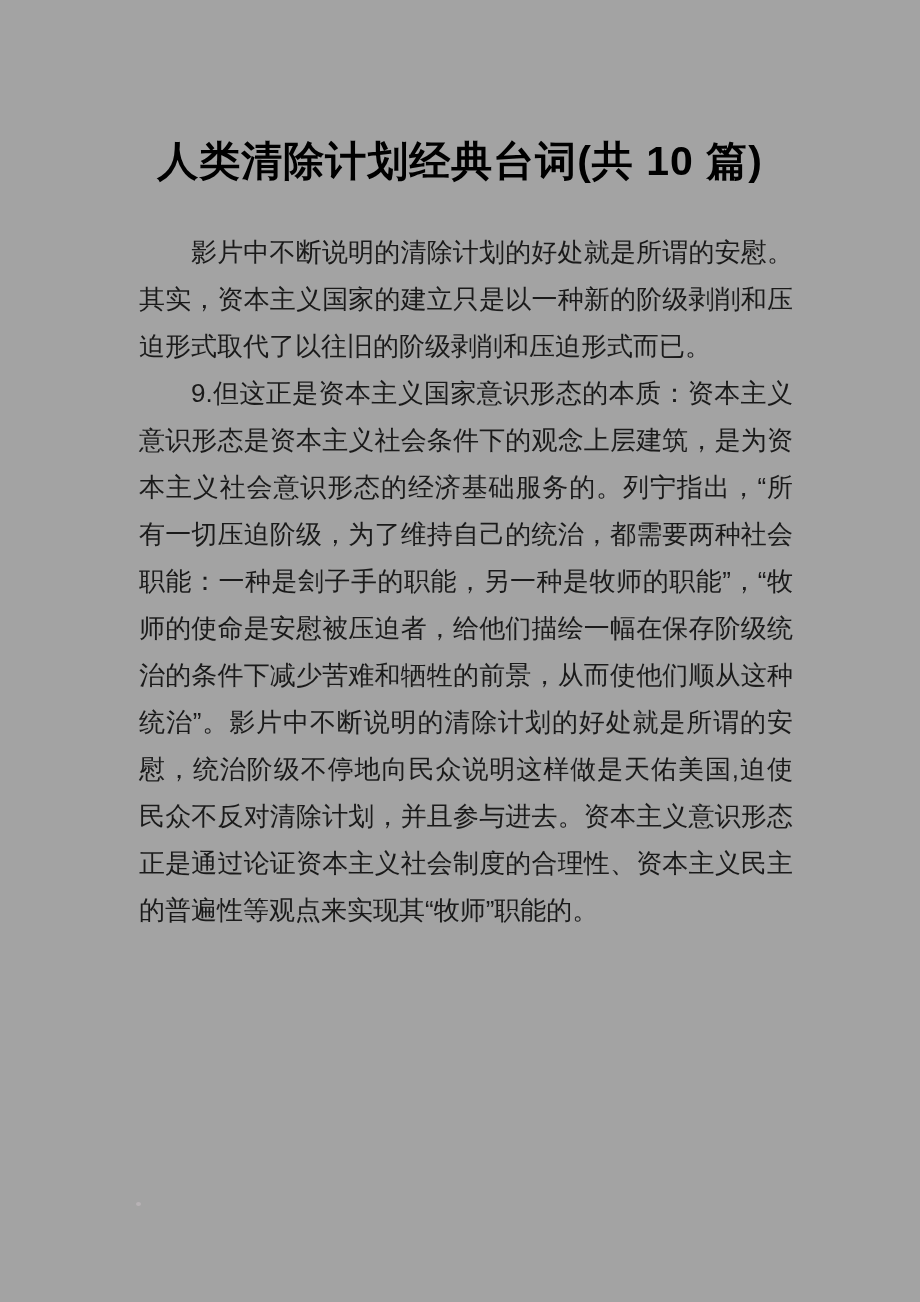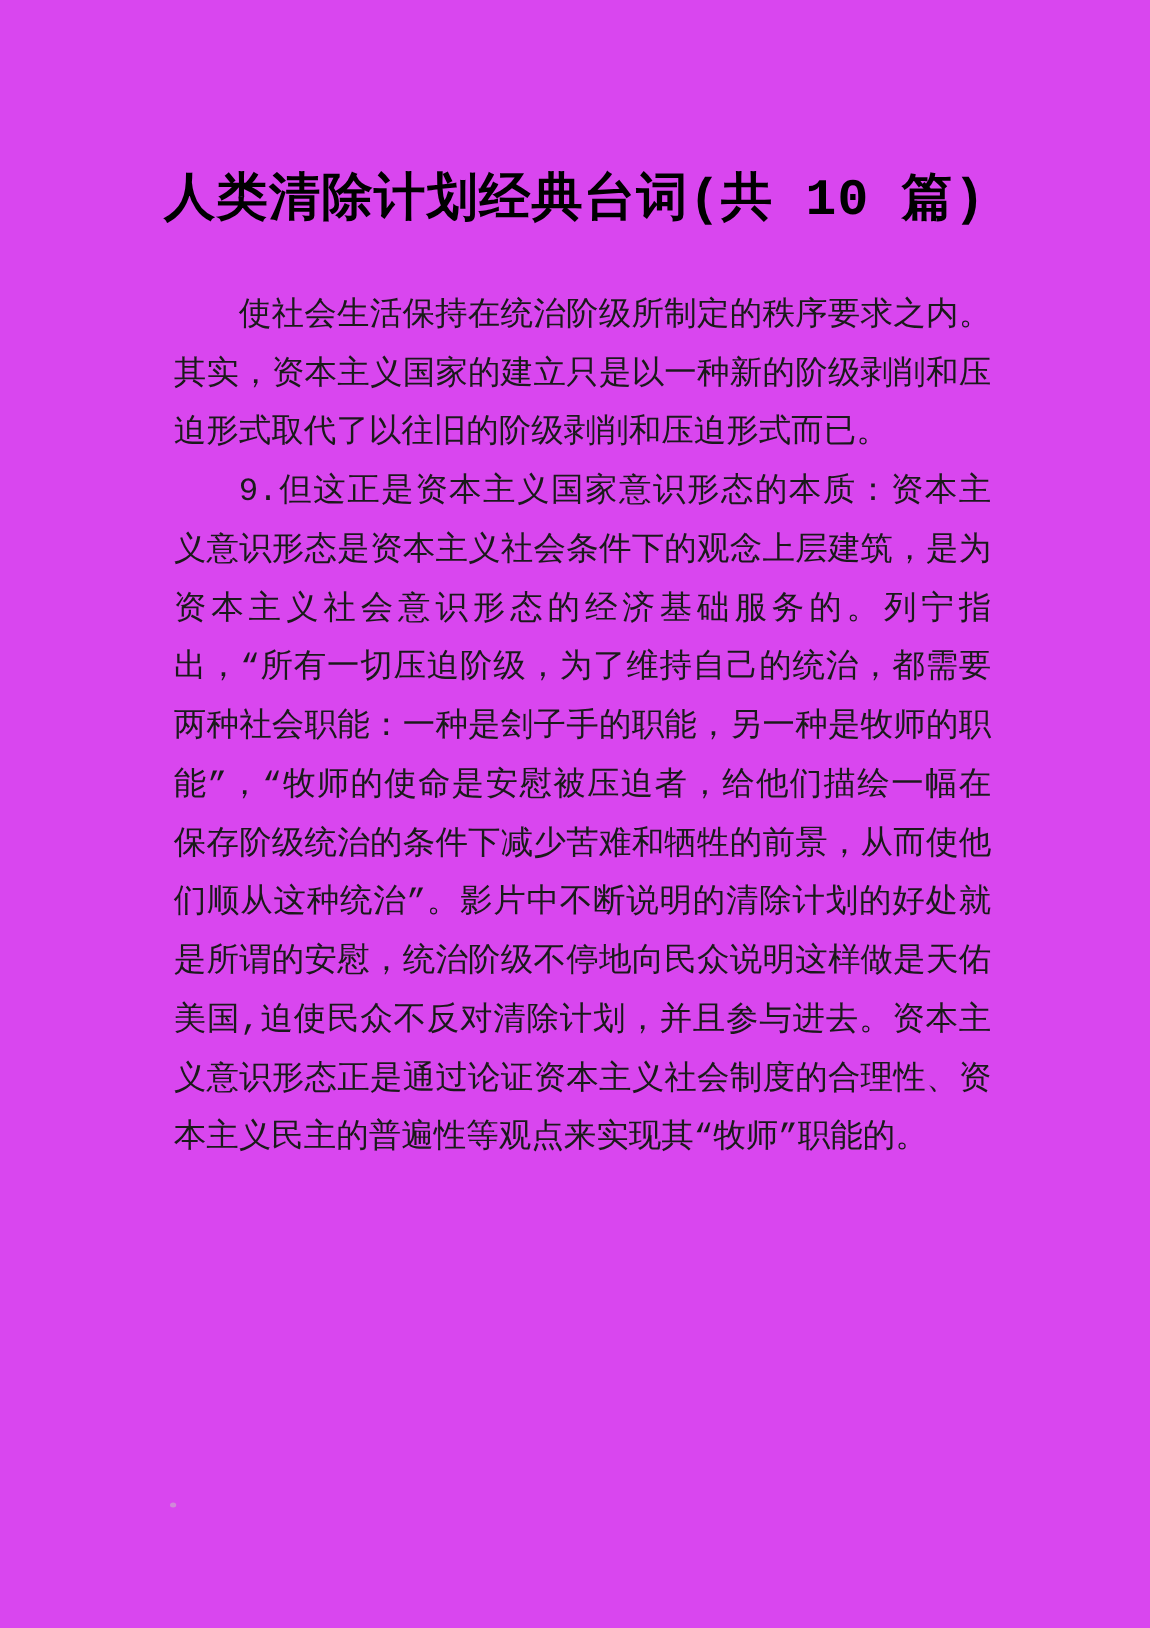--- a/index.html
+++ b/index.html
@@ -4,23 +4,23 @@
 <style>
   html, body {
     margin: 0;
     padding: 0;
     background: #ffffff;
   }
   .page {
     position: relative;
     width: 920px;
     height: 1302px;
-    background: #d946ef;
+    background: #a3a3a3;
     overflow: hidden;
-    font-family: Liberation Mono, monospace;
+    font-family: Liberation Sans, sans-serif;
     color: #000000;
   }
   .doc-title {
     position: absolute;
     top: 106px;
     left: 0;
     width: 920px;
     text-align: center;
     font-size: 41px;
     line-height: 56px;
@@ -58,19 +58,19 @@
   }
 </style>
 </head>
 <body>
 
 <div class="page">
 
   <h1 class="doc-title">人类清除计划经典台词(共 10 篇)</h1>
 
   <div class="doc-body">
-    <p>使社会生活保持在统治阶级所制定的秩序要求之内。其实，资本主义国家的建立只是以一种新的阶级剥削和压迫形式取代了以往旧的阶级剥削和压迫形式而已。</p>
+    <p>影片中不断说明的清除计划的好处就是所谓的安慰。其实，资本主义国家的建立只是以一种新的阶级剥削和压迫形式取代了以往旧的阶级剥削和压迫形式而已。</p>
     <p>9.但这正是资本主义国家意识形态的本质：资本主义意识形态是资本主义社会条件下的观念上层建筑，是为资本主义社会意识形态的经济基础服务的。列宁指出，“所有一切压迫阶级，为了维持自己的统治，都需要两种社会职能：一种是刽子手的职能，另一种是牧师的职能”，“牧师的使命是安慰被压迫者，给他们描绘一幅在保存阶级统治的条件下减少苦难和牺牲的前景，从而使他们顺从这种统治”。影片中不断说明的清除计划的好处就是所谓的安慰，统治阶级不停地向民众说明这样做是天佑美国,迫使民众不反对清除计划，并且参与进去。资本主义意识形态正是通过论证资本主义社会制度的合理性、资本主义民主的普遍性等观点来实现其“牧师”职能的。</p>
   </div>
 
   <div class="scan-speck"></div>
 
 </div>
 
 </body></html>

